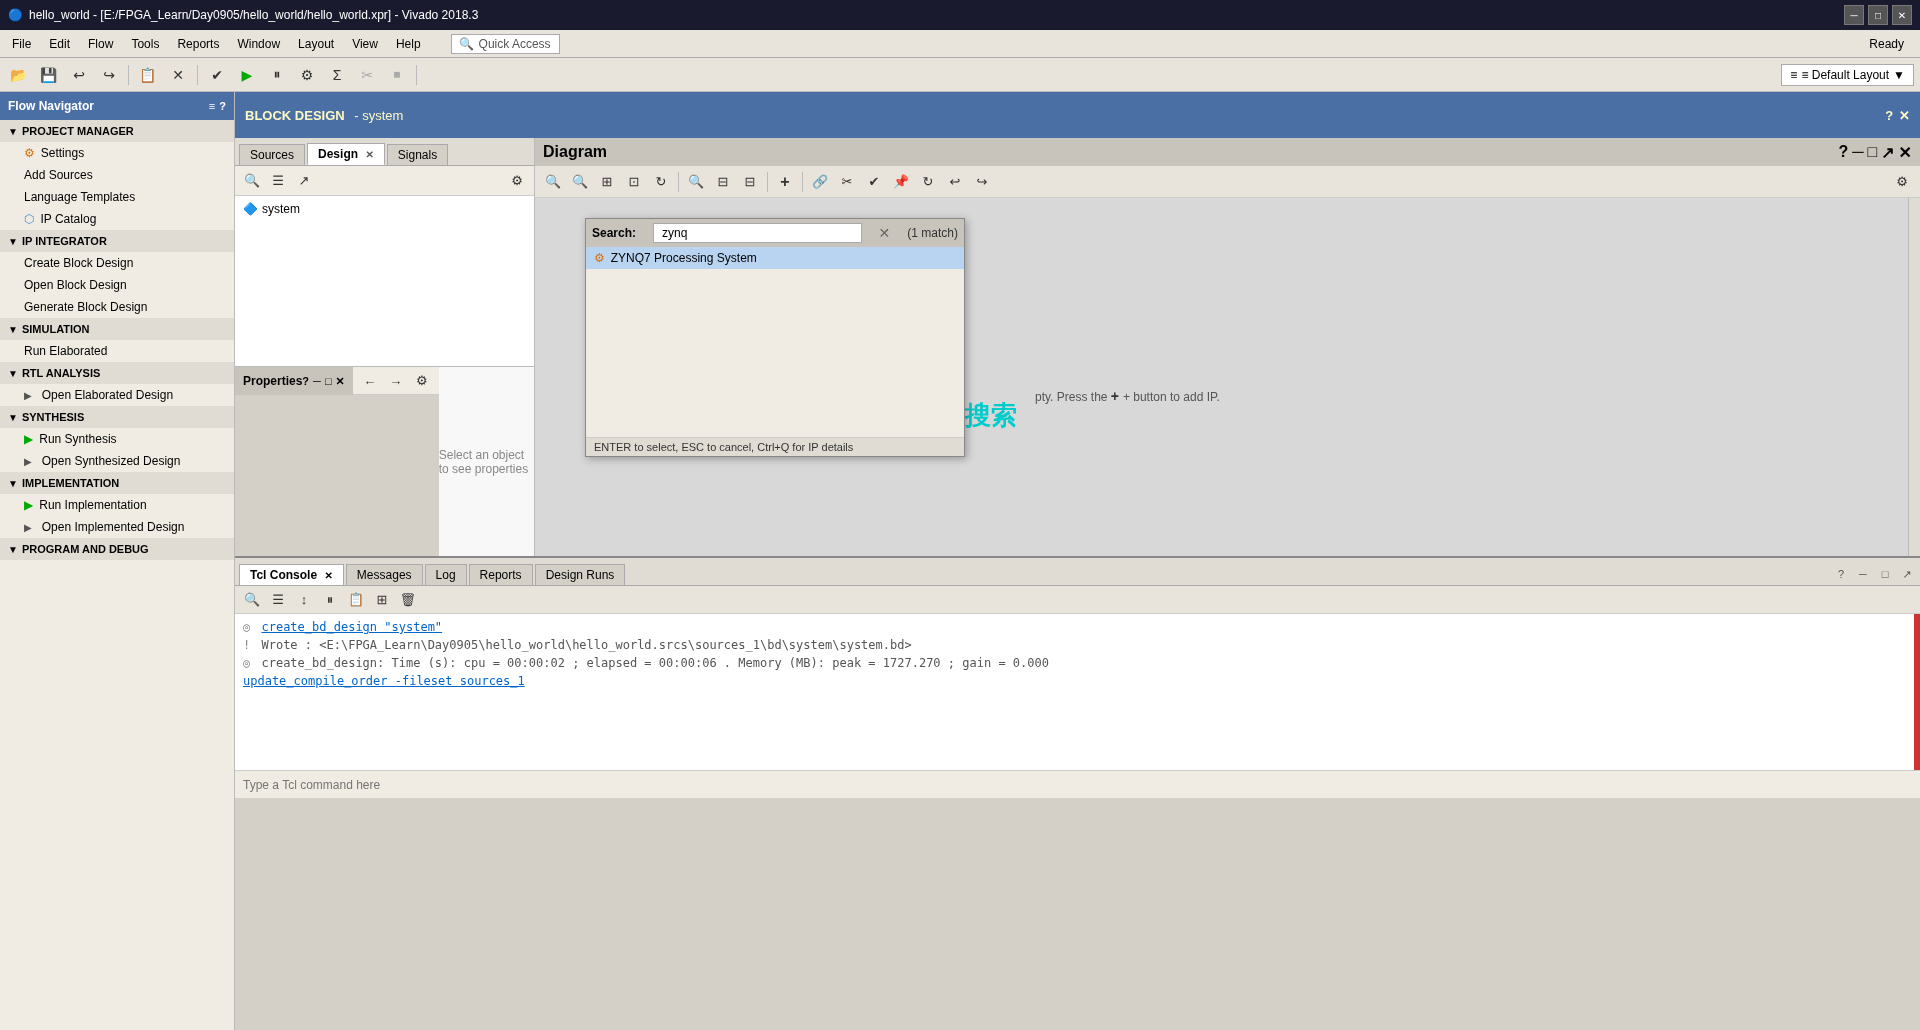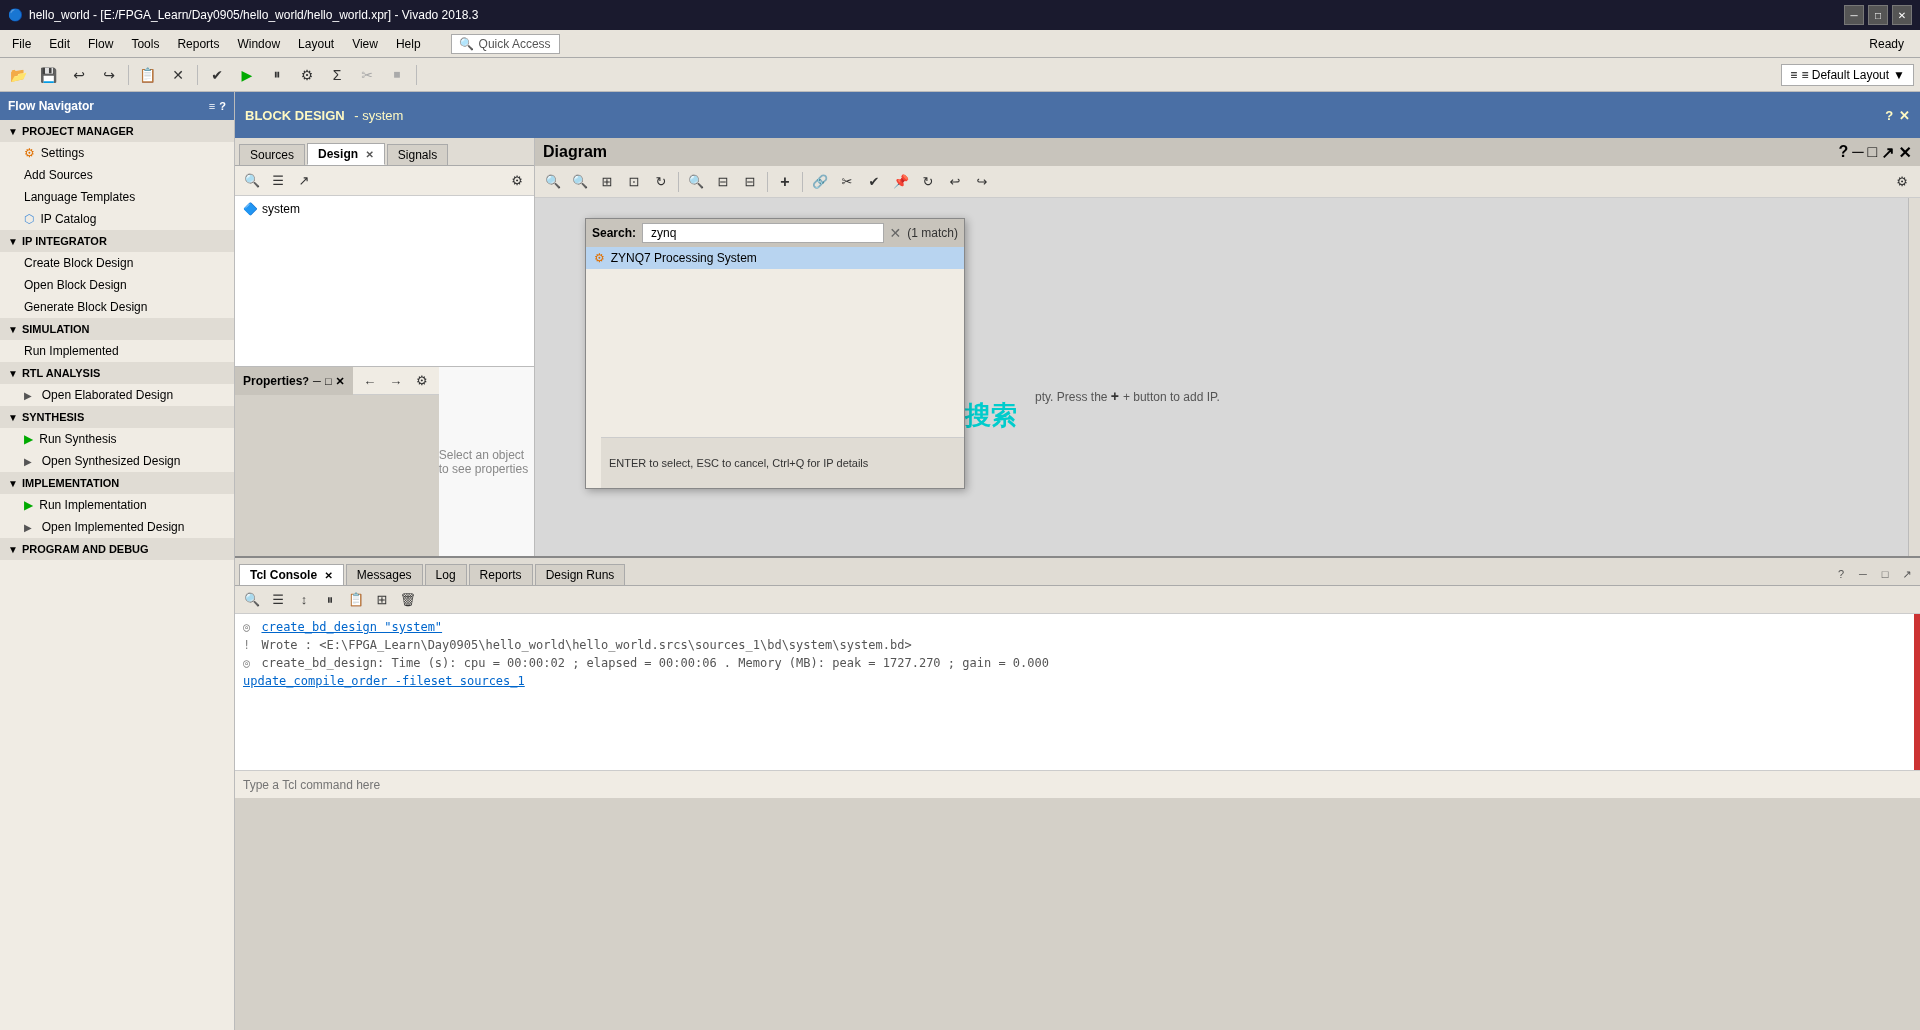--- a/index.html
+++ b/index.html
@@ -325,21 +325,21 @@
       background: #f0ece4;
       border: 1px solid #888;
       box-shadow: 2px 2px 8px rgba(0,0,0,0.3);
       z-index: 10;
     }
     .ip-search-header {
       background: #c8c4bc;
       padding: 2px 6px;
       display: flex;
       align-items: center;
-      gap: 6px;
+      gap: 17px;
       height: 28px;
     }
     .ip-search-label { font-size: 12px; font-weight: bold; }
     .ip-search-input {
       flex: 1;
       border: 1px solid #aaa;
       padding: 2px 8px;
       font-size: 12px;
       background: #fff;
     }
@@ -357,25 +357,24 @@
       cursor: pointer;
       background: #b8d4f0;
       font-size: 12px;
     }
     .ip-icon { color: #e07000; font-size: 12px; }
 
     .empty-space { height: 160px; background: #f0ece4; }
 
     .ip-search-footer {
       background: #e0dcd4;
-      padding: 19px 8px;
+      padding: 3px 8px;
       font-size: 11px;
       color: #333;
       border-top: 1px solid #ccc;
-      margin-left: 15px;
     }
 
     
     .bottom-console {
       height: 240px;
       display: flex;
       flex-direction: column;
       background: #0369a1;
     }
 
@@ -588,21 +587,21 @@
       </div>
       <div class="nav-item">
         <span>Generate Block Design</span>
       </div>
 
       <div class="nav-section-header">
         <span class="nav-section-arrow">▼</span>
         <span>SIMULATION</span>
       </div>
       <div class="nav-item">
-        <span>Run Implemented</span>
+        <span>Run Elaborated</span>
       </div>
 
       <div class="nav-section-header">
         <span class="nav-section-arrow">▼</span>
         <span>RTL ANALYSIS</span>
       </div>
       <div class="nav-item">
         <span class="nav-item-expand">▶</span>
         <span>Open Elaborated Design</span>
       </div>

